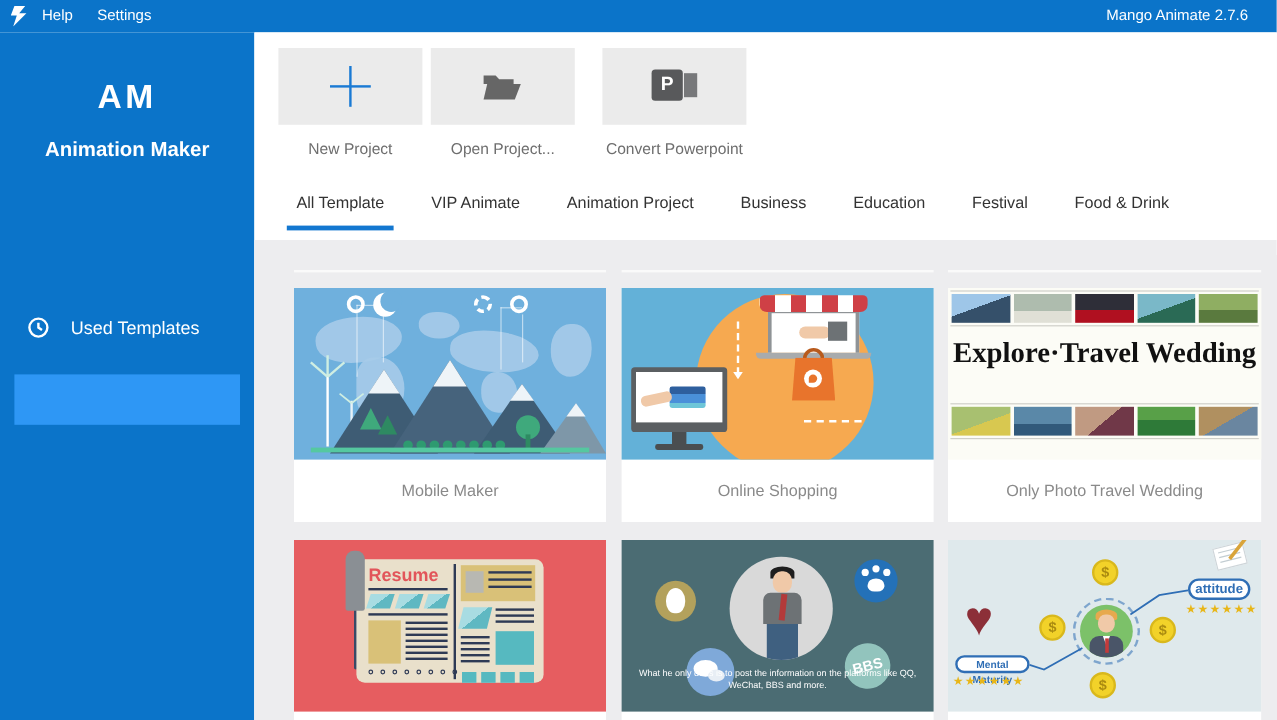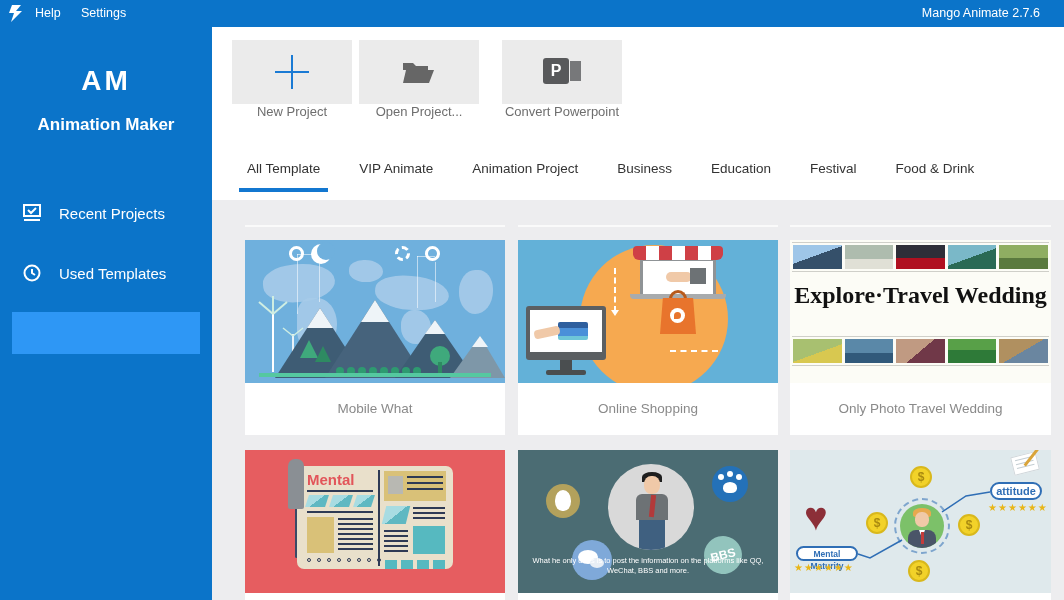--- a/index.html
+++ b/index.html
@@ -27,21 +27,21 @@
   .nav-sel { position:absolute; left:12px; top:285px; width:188px; height:42px; background:#2e97f5; }
   .nav-online .nicon { margin-left:11px; }
   .grid-ic { display:grid; grid-template-columns:8px 8px; grid-template-rows:8px 8px; gap:3px; }
   .grid-ic span { background:#fff; border-radius:2px; }
 
   
   .main { position:absolute; top:27px; left:212px; width:852px; height:573px; background:#fff; }
 
   .toolbtn { position:absolute; top:13px; width:120px; cursor:pointer; }
   .toolbtn .box { width:120px; height:64px; background:#ebebeb; position:relative; }
-  .toolbtn .blabel { text-align:center; font-size:13px; color:#6e6e6e; white-space:nowrap; }
+  .toolbtn .blabel { margin-top:12px; text-align:center; font-size:13px; color:#6e6e6e; white-space:nowrap; }
   .tb0 { left:20px; } .tb1 { left:147px; } .tb2 { left:290px; }
   .plus-ic { position:absolute; left:50%; top:50%; transform:translate(-50%,-50%); width:34px; height:34px; }
   .plus-ic:before, .plus-ic:after { content:""; position:absolute; background:#1a7ad4; }
   .plus-ic:before { left:16px; top:0; width:2px; height:34px; }
   .plus-ic:after { left:0; top:16px; width:34px; height:2px; }
   .folder-ic { position:absolute; left:50%; top:50%; transform:translate(-50%,-50%); width:34px; height:26px; }
   .ppt-ic { position:absolute; left:50%; top:50%; transform:translate(-50%,-50%); width:38px; height:28px; }
   .ppt-main { position:absolute; left:0; top:0; width:26px; height:26px; background:#58595b; border-radius:3px; color:#fff; font-weight:bold; font-size:16px; text-align:center; line-height:26px; }
   .ppt-page { position:absolute; left:27px; top:3px; width:11px; height:20px; background:#77787a; }
 
@@ -167,28 +167,20 @@
   </svg>
   <span class="menu-item help">Help</span>
   <span class="menu-item settings">Settings</span>
   <span class="apptitle">Mango Animate 2.7.6</span>
 </div>
 
 <div class="sidebar">
   <div class="logo-big">AM</div>
   <div class="logo-sub">Animation Maker</div>
 
-  <div class="nav-item nav-recent">
-    <svg class="nicon" viewBox="0 0 18 18">
-      <rect x="1" y="1" width="16" height="11" fill="none" stroke="#fff" stroke-width="2"></rect>
-      <polyline points="5,6 8,9 13,4" fill="none" stroke="#fff" stroke-width="2"></polyline>
-      <line x1="1" y1="16" x2="17" y2="16" stroke="#fff" stroke-width="2"></line>
-    </svg>
-    <span class="nlabel">Recent Projects</span>
-  </div>
 
   <div class="nav-item nav-used">
     <svg class="nicon" viewBox="0 0 18 18">
       <circle cx="9" cy="9" r="7.5" fill="none" stroke="#fff" stroke-width="2"></circle>
       <polyline points="9,5 9,9 12,11" fill="none" stroke="#fff" stroke-width="2"></polyline>
     </svg>
     <span class="nlabel">Used Templates</span>
   </div>
 
   <div class="nav-sel"></div>
@@ -280,21 +272,21 @@
               <circle cx="117" cy="131" r="4"></circle>
             <circle cx="128" cy="131" r="4"></circle>
               <circle cx="139" cy="131" r="4"></circle>
               <circle cx="150" cy="131" r="4"></circle>
             <circle cx="161" cy="131" r="4"></circle>
               <circle cx="172" cy="131" r="4"></circle>
           </g>
           <rect x="14" y="133" width="232" height="4" fill="#55c8a0"></rect>
         </svg>
       </div>
-      <div class="caption">Mobile What</div>
+      <div class="caption">Mobile Maker</div>
     </div>
 
     <div class="card c1">
       <div class="thumb t-shop">
         <div class="orange-circle"></div>
         <div class="dash-v"></div>
         <div class="dash-h"></div>
         <div class="laptop-screen"></div>
         <div class="awning"></div>
         <div class="shop-hand"></div>
@@ -332,21 +324,21 @@
         </div>
       </div>
       <div class="caption">Only Photo Travel Wedding</div>
     </div>
 
     <div class="card c3">
       <div class="thumb t-resume">
         <div class="clip-spine"></div>
         <div class="resume-doc"></div>
         <div class="clip-top"></div>
-        <div class="resume-title">Mental</div>
+        <div class="resume-title">Resume</div>
         <div class="rline" style="left:62px;top:40px;width:66px;"></div>
         <div class="rblock-teal" style="left:62px;top:45px;width:20px;height:12px;transform:skewX(-18deg);"></div>
         <div class="rblock-teal" style="left:86px;top:45px;width:20px;height:12px;transform:skewX(-18deg);"></div>
         <div class="rblock-teal" style="left:110px;top:45px;width:18px;height:12px;transform:skewX(-18deg);"></div>
         <div class="rline" style="left:62px;top:61px;width:66px;"></div>
         <div class="rblock-khaki" style="left:62px;top:67px;width:27px;height:36px;"></div>
         <div class="rline" style="left:93px;top:68px;width:35px;"></div>
         <div class="rline" style="left:93px;top:73px;width:35px;"></div>
         <div class="rline" style="left:93px;top:78px;width:35px;"></div>
         <div class="rline" style="left:93px;top:83px;width:35px;"></div>

